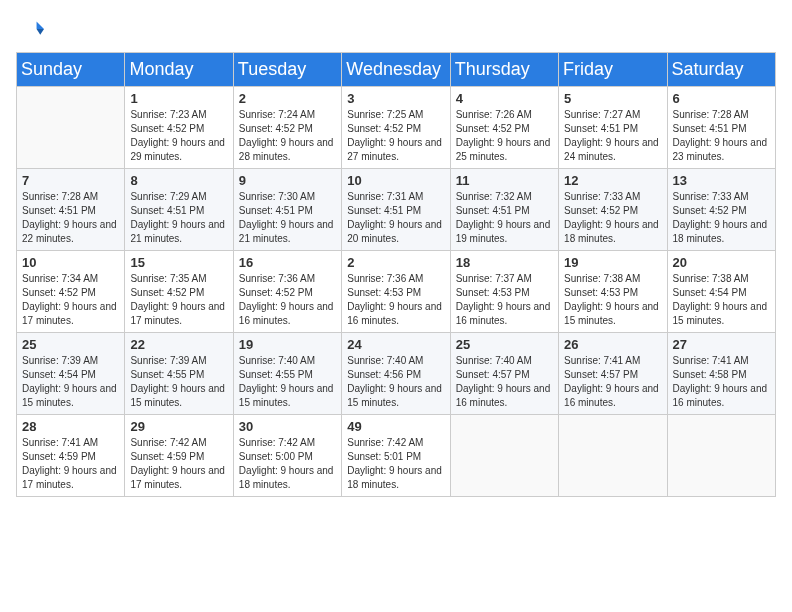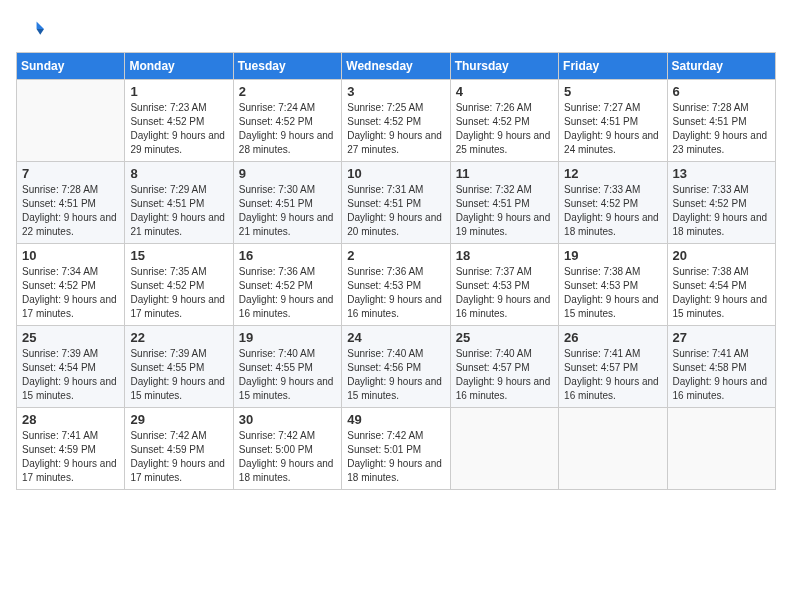--- a/index.html
+++ b/index.html
@@ -53,22 +53,22 @@
       color: #555;
     }
     table {
       width: 100%;
       border-collapse: collapse;
       table-layout: fixed;
     }
     thead tr th {
       background-color: #2a7de1;
       color: #fff;
-      font-size: 12px;
-      font-weight: bold;
+      font-size: 18px;
+      font-weight: normal;
       padding: 6px 4px;
       text-align: left;
       border: 1px solid #ccc;
     }
     tbody tr td {
       vertical-align: top;
       border: 1px solid #ccc;
       padding: 4px 5px;
       height: 80px;
       font-size: 10.5px;

